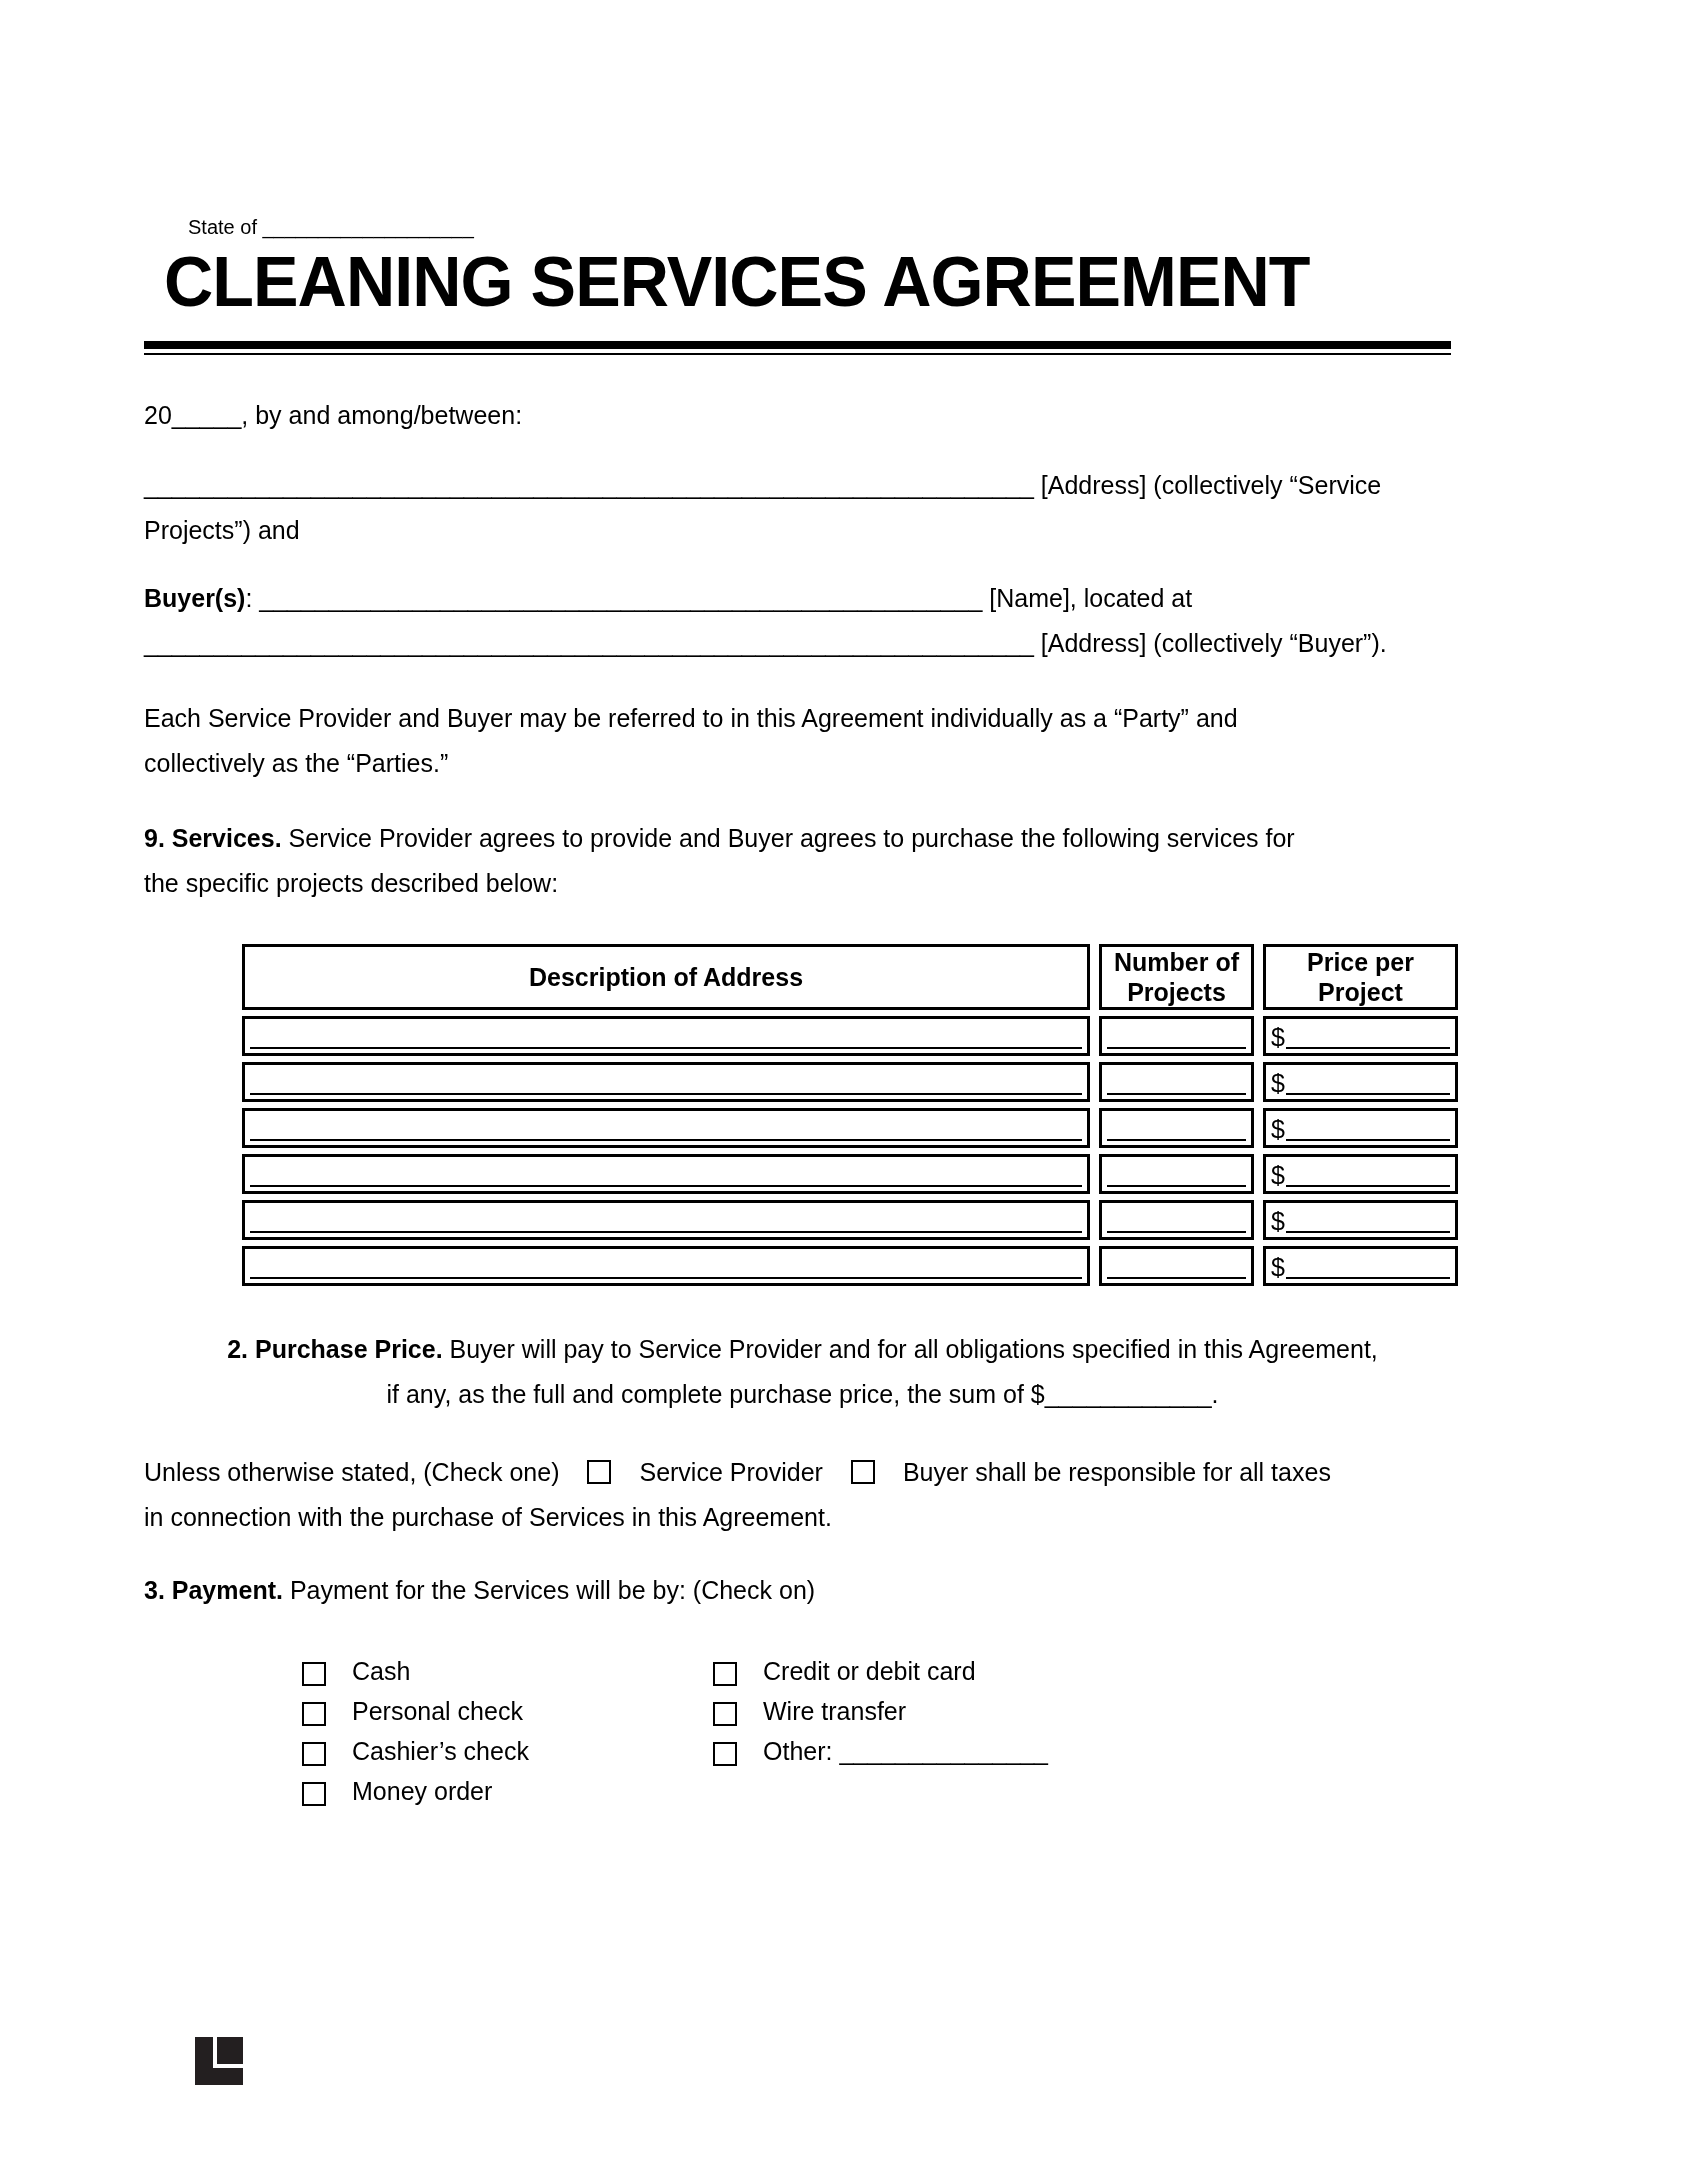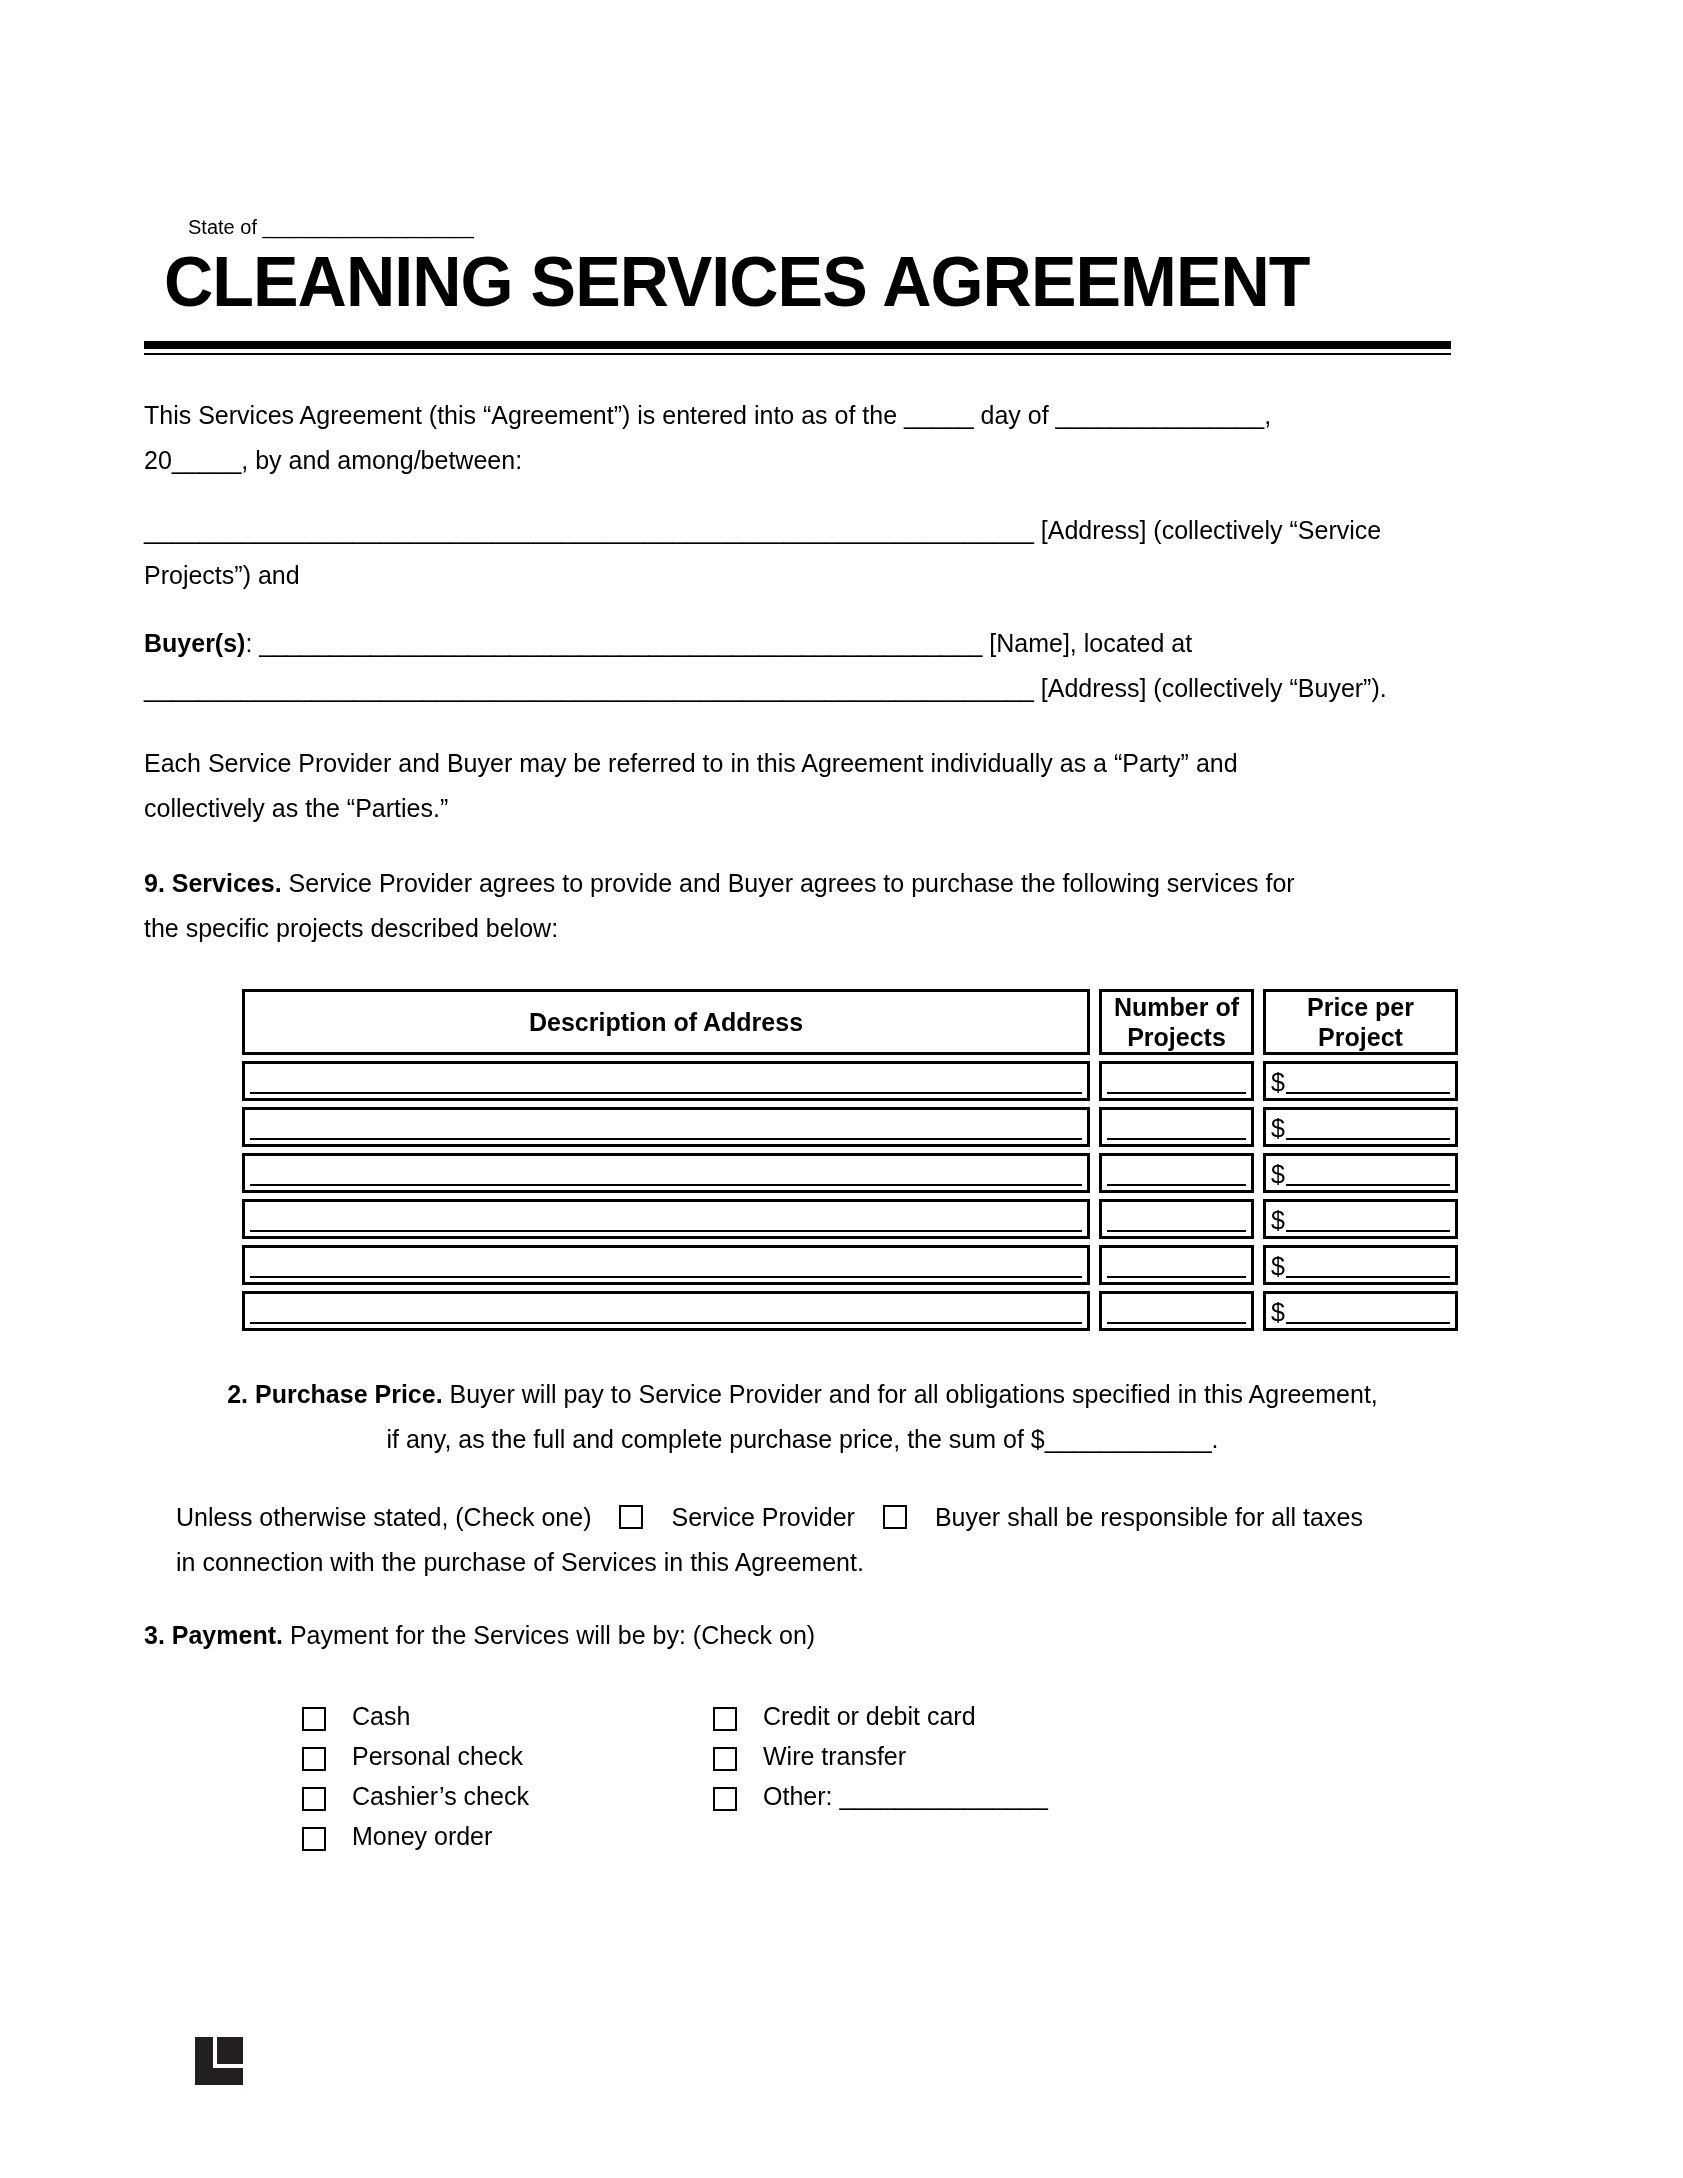--- a/index.html
+++ b/index.html
@@ -18,21 +18,21 @@
   .title-rule { margin-top:26px; height:4px; border-top:8px solid #000; border-bottom:2px solid #000; width:1307px; }
 
   .para { font-size:25px; line-height:45px; }
   .para .line { white-space:pre; }
   .mt-intro    { margin-top:38px; }
   .mt-provider { margin-top:25px; }
   .mt-buyer    { margin-top:23px; }
   .mt-parties  { margin-top:30px; }
   .mt-services { margin-top:30px; }
   .mt-purchase { margin-top:41px;text-align:center; }
-  .mt-taxes    { margin-top:33px;margin-left:32px; }
+  .mt-taxes    { margin-top:33px; }
   .mt-payment  { margin-top:28px; }
 
   
   .svc-table {
     display:grid; grid-template-columns:848px 155px 195px;
     column-gap:9px; row-gap:6px; margin:38px 0 0 98px; width:1217px;
   }
   .svc-th {
     border:3px solid #000; box-sizing:border-box; height:66px;
     display:flex; align-items:center; justify-content:center; text-align:center;
@@ -69,21 +69,20 @@
 
 <div class="page">
   <div class="content">
 
     <div class="state-line"><span>State of </span><span>___________________</span></div>
 
     <div class="doc-title">CLEANING SERVICES AGREEMENT</div>
     <div class="title-rule"></div>
 
     <div class="para mt-intro">
-      <div class="line">This Services Agreement (this “Agreement”) is entered into as of the _____ day of _______________,</div>
       <div class="line">20_____, by and among/between:</div>
     </div>
 
     <div class="para mt-provider">
       <div class="line">________________________________________________________________ [Address] (collectively “Service</div>
       <div class="line">Projects”) and</div>
     </div>
 
     <div class="para mt-buyer">
       <div class="line"><strong>Buyer(s)</strong><span>: ____________________________________________________ [Name], located at</span></div>

